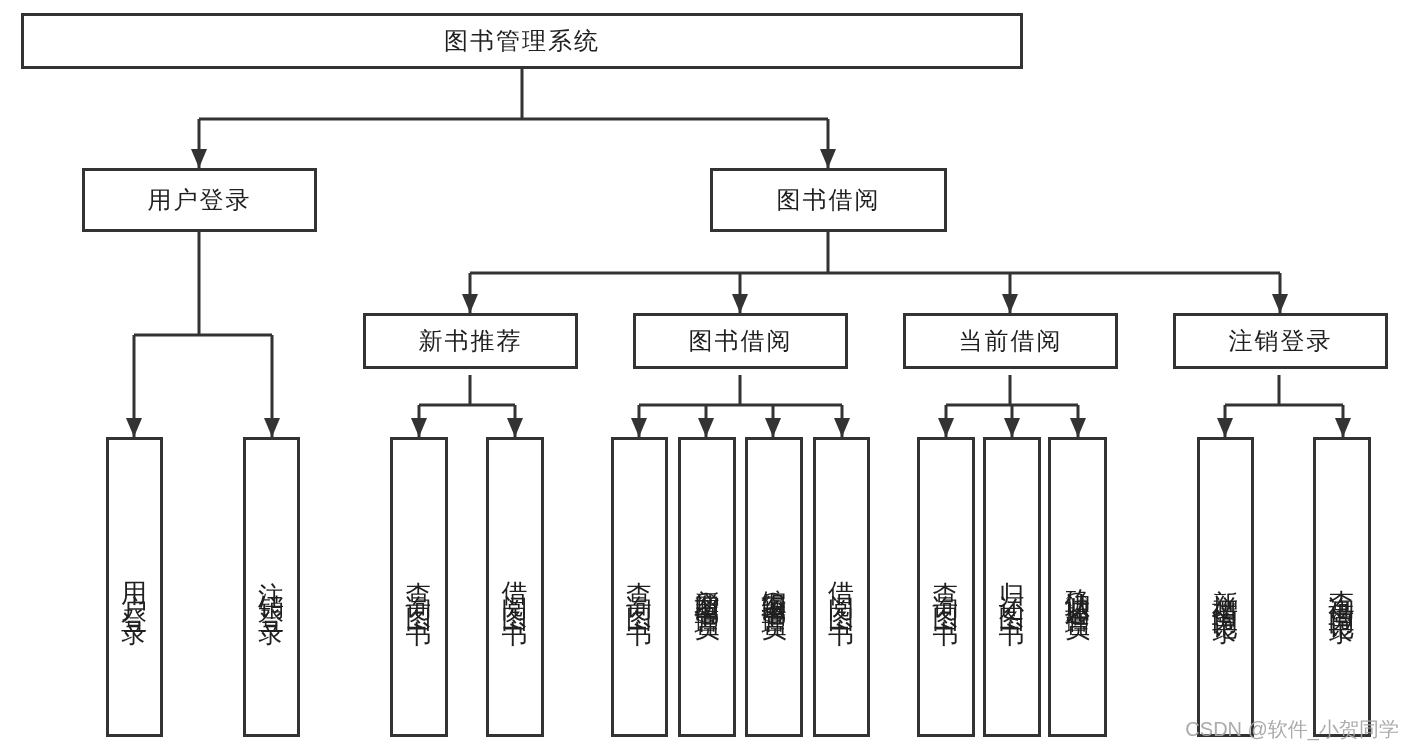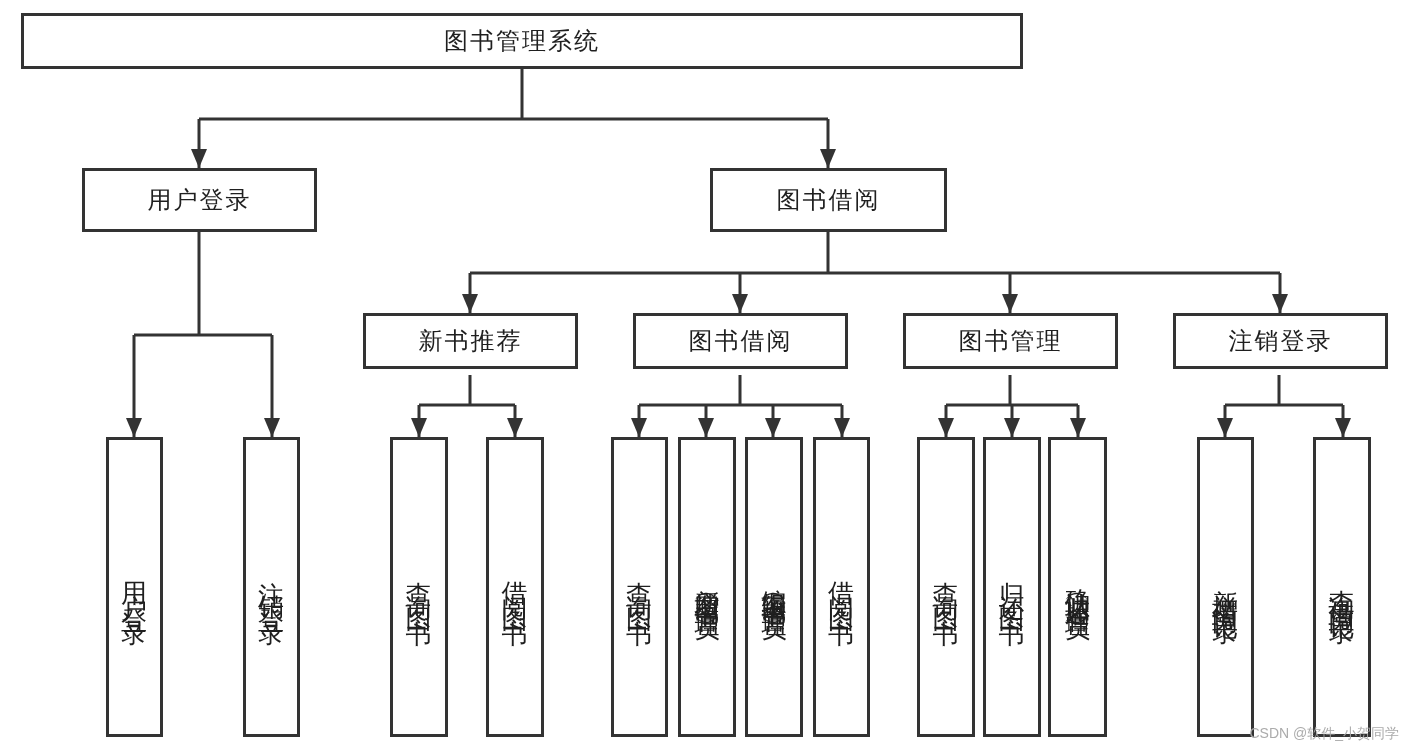--- a/index.html
+++ b/index.html
@@ -49,21 +49,21 @@
     line-height: 1;
     color: #1f1f1f;
   }
   .sp-wide  { letter-spacing: 13px; }
   .sp-mid   { letter-spacing: 6px;  }
   .sp-tight { letter-spacing: 4px;  font-size: 25px; }
   .watermark {
     position: absolute;
     right: 6px;
     bottom: 4px;
-    font-size: 14px;
+    font-size: 20px;
     color: rgba(166, 166, 166, 0.95);
     white-space: nowrap;
     z-index: 5;
   }
 </style>
 </head>
 <body>
 
 <div id="canvas">
 
@@ -121,21 +121,21 @@
     <span>图书借阅</span>
   </div>
 
   <div class="box hbox lv3" style="left:363px">
     <span>新书推荐</span>
   </div>
   <div class="box hbox lv3" style="left:633px">
     <span>图书借阅</span>
   </div>
   <div class="box hbox lv3" style="left:903px">
-    <span>图书管理</span>
+    <span>当前借阅</span>
   </div>
   <div class="box hbox lv3" style="left:1173px">
     <span>注销登录</span>
   </div>
 
   <div class="box leaf" style="left:106px;width:57px">
     <span class="vtext sp-wide">用户登录</span>
   </div>
   <div class="box leaf" style="left:243px;width:57px">
     <span class="vtext sp-wide">注销登录</span>

